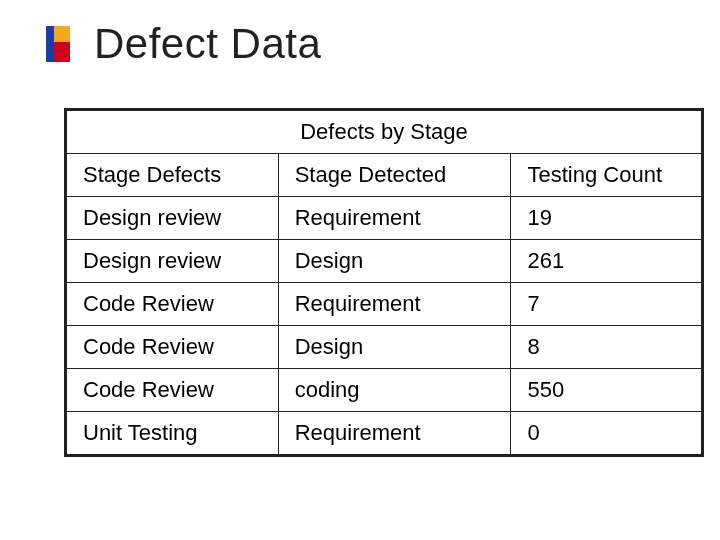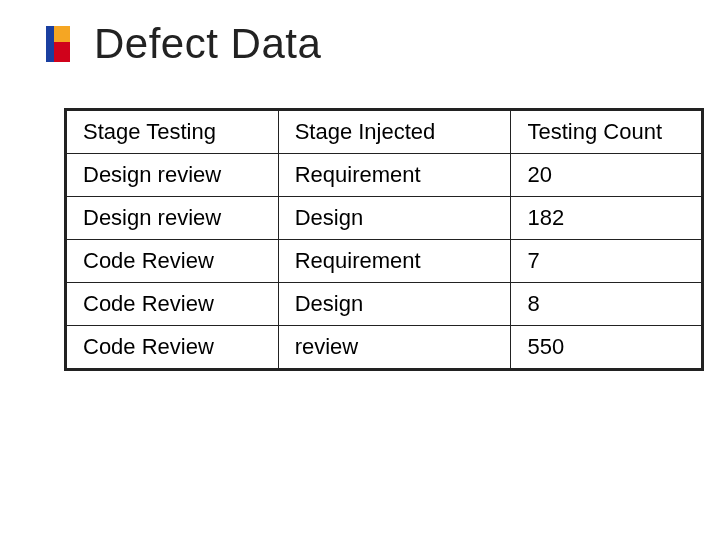--- a/index.html
+++ b/index.html
@@ -105,49 +105,57 @@
 
         <rect x="8" y="16" width="16" height="20" fill="#d0021b"></rect>
       </svg>
     </div>
     <h1 class="page-title">Defect Data</h1>
   </div>
 
   <div class="table-container">
     <table>
       <thead>
+        <tr>
+          <th class="span-header" colspan="3">Defects by Stage</th>
+        </tr>
         <tr class="header-row">
-          <th class="col-stage-detected">Stage Testing</th>
-          <th class="col-stage-injected">Stage Injected</th>
+          <th class="col-stage-detected">Stage Defects</th>
+          <th class="col-stage-injected">Stage Detected</th>
           <th class="col-defect-count">Testing Count</th>
         </tr>
       </thead>
       <tbody id="table-body">
       <tr>
             <td>Design review</td>
             <td>Requirement</td>
-            <td>20</td>
+            <td>19</td>
           </tr>
           <tr>
             <td>Design review</td>
             <td>Design</td>
-            <td>182</td>
+            <td>261</td>
           </tr>
           <tr>
             <td>Code Review</td>
             <td>Requirement</td>
             <td>7</td>
           </tr>
           <tr>
             <td>Code Review</td>
             <td>Design</td>
             <td>8</td>
           </tr>
           <tr>
             <td>Code Review</td>
-            <td>review</td>
+            <td>coding</td>
             <td>550</td>
+          </tr>
+          <tr>
+            <td>Unit Testing</td>
+            <td>Requirement</td>
+            <td>0</td>
           </tr>
         </tbody>
     </table>
   </div>
 
 </div>
 
 </body></html>

